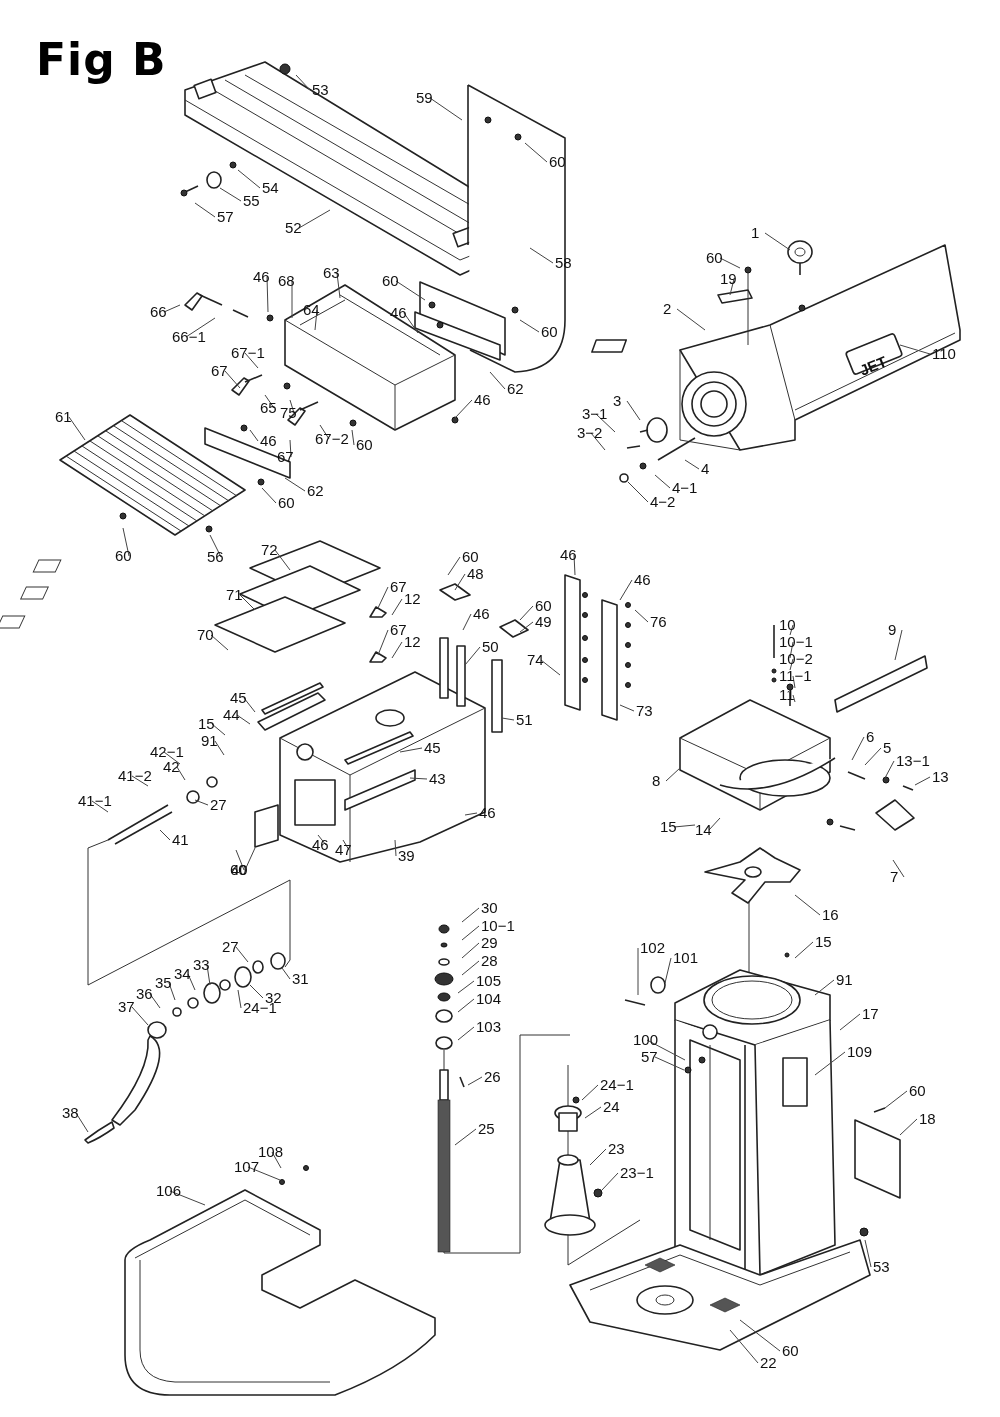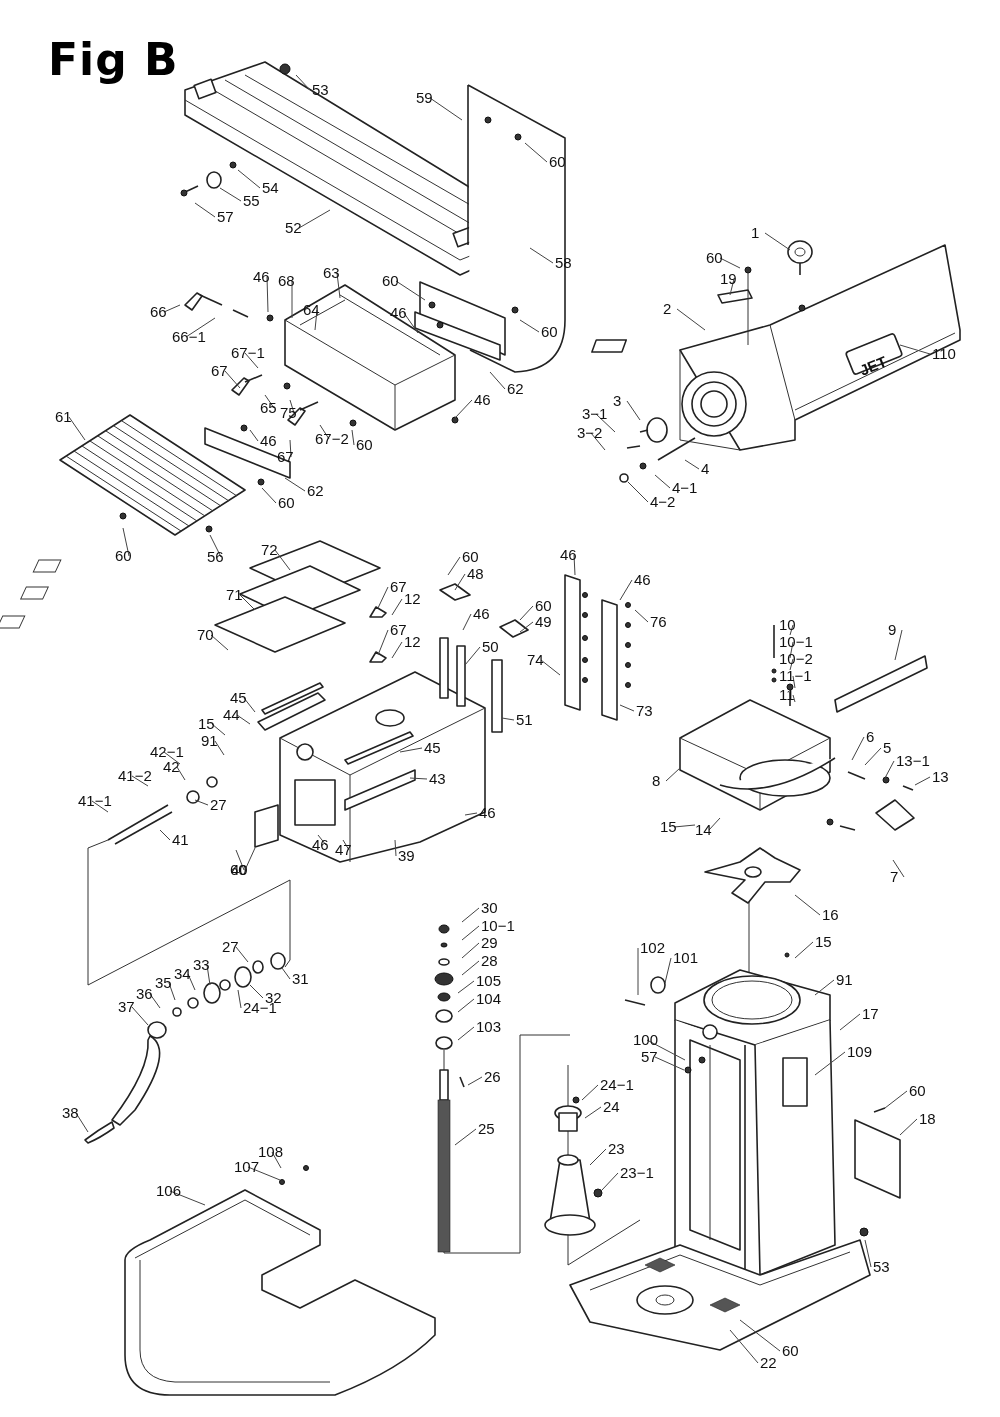--- a/index.html
+++ b/index.html
@@ -1,17 +1,17 @@
 <!DOCTYPE html>
 <html><head>
 <meta charset="utf-8">
 <style>
   html, body { margin:0; padding:0; background:#ffffff; }
   body { width:1000px; height:1417px; position:relative; overflow:hidden; font-family:"Liberation Sans", sans-serif; color:#111; }
-  #fig-title { position:absolute; left:48px; top:34px; font-family:"DejaVu Sans", sans-serif; font-weight:bold; font-size:44px; letter-spacing:1px; color:#000; }
+  #fig-title { position:absolute; left:36px; top:34px; font-family:"DejaVu Sans", sans-serif; font-weight:bold; font-size:44px; letter-spacing:1px; color:#000; }
   svg#diagram { position:absolute; left:0; top:0; }
   .part { fill:#fff; stroke:#222; stroke-width:1.6; stroke-linejoin:round; }
   .thin { fill:none; stroke:#333; stroke-width:1; }
   .dark { fill:#333; stroke:#111; stroke-width:1; }
   .hatch { fill:#555; stroke:#222; stroke-width:0.6; }
   .lbl { font-family:"Liberation Sans", sans-serif; font-size:15px; fill:#111; }
   .leader { stroke:#444; stroke-width:1; }
 </style>
 </head>
 <body>

